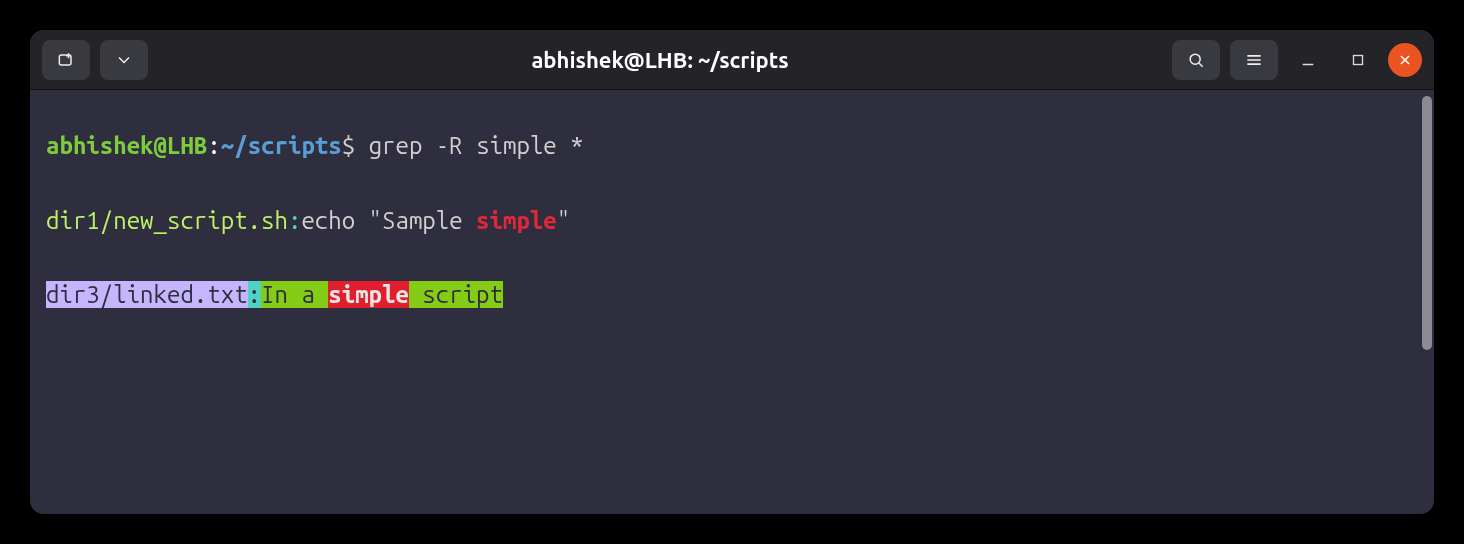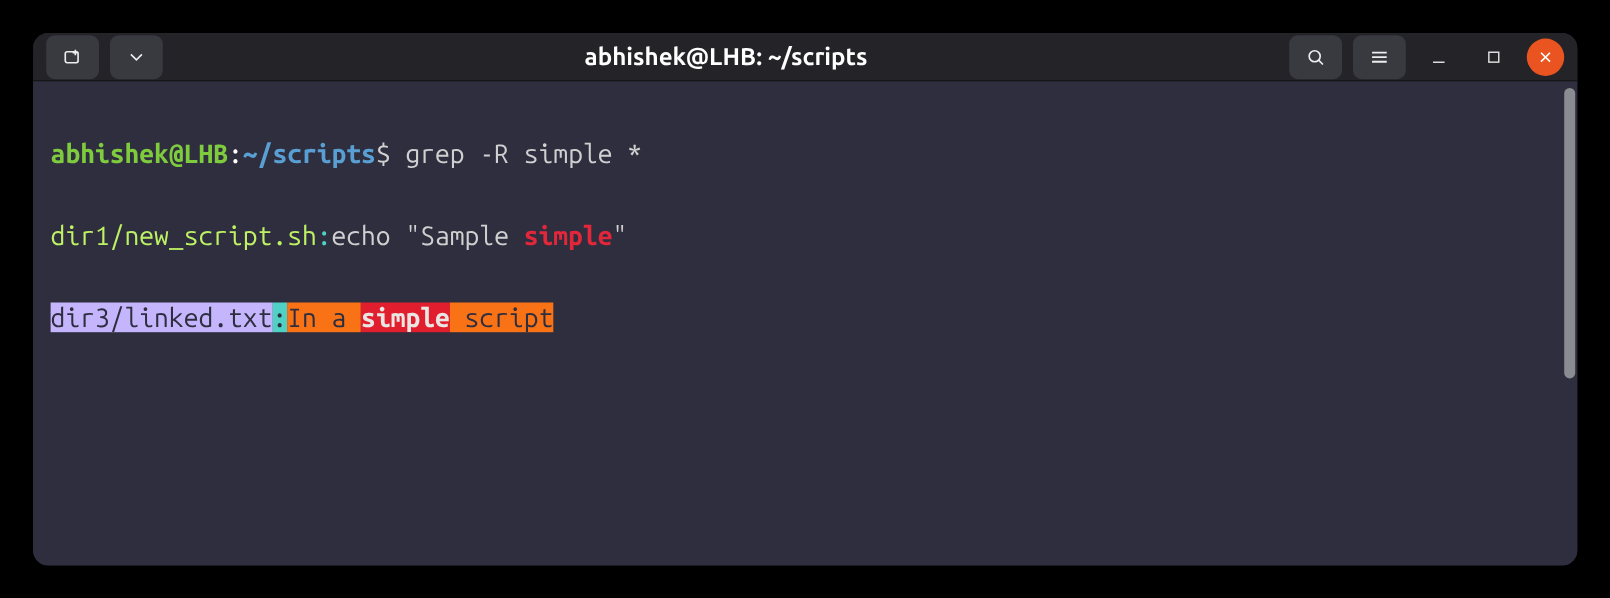--- a/index.html
+++ b/index.html
@@ -14,21 +14,21 @@
     width: 100%;
     height: 100%;
     background: #2c2c3b;
     border-radius: 14px;
     overflow: hidden;
     display: flex;
     flex-direction: column;
     box-shadow: 0 4px 20px rgba(0,0,0,0.5);
   }
   .titlebar {
-    height: 44px;
+    height: 60px;
     background: #232328;
     display: flex;
     align-items: center;
     padding: 0 12px;
     gap: 10px;
     color: #fff;
     border-bottom: 1px solid #111;
   }
   .tb-btn {
     width: 48px;
@@ -65,21 +65,21 @@
     border-radius: 50%;
     background: #e95420;
     display: flex;
     align-items: center;
     justify-content: center;
   }
   .close-btn svg { width: 14px; height: 14px; stroke: #fff; stroke-width: 2.5; }
   .terminal-body {
     flex: 1;
     background: #2e2e3f;
-    padding: 10px 16px;
+    padding: 0 16px;
     font-size: 24px;
     line-height: 1.55;
     color: #d0d0d0;
     position: relative;
     white-space: pre;
     overflow: hidden;
   }
   .scrollbar {
     position: absolute;
     right: 2px;
@@ -91,21 +91,21 @@
   }
   .ps-user { color: #7ecc3e; font-weight: bold; }
   .ps-host { color: #7ecc3e; font-weight: bold; }
   .ps-colon { color: #ffffff; }
   .ps-path { color: #5a9fd4; font-weight: bold; }
   .ps-dollar { color: #d0d0d0; }
   .cmd { color: #d0d0d0; }
   .file-path { color: #bef264; }
   .match { color: #e2273a; font-weight: bold; }
   .sep { color: #4fd1c5; }
-  .sel-bg { background: #f97316; color: #2e2e3f; }
+  .sel-bg { background: #84cc16; color: #2e2e3f; }
   .sel-sep { background: #4fd1c5; color: #2e2e3f; }
   .sel-path { background: #c4b5fd; color: #2e2e3f; }
   .sel-match { background: #e01e2e; color: #e9e5e3; font-weight: bold;}
   .line { display: block; }
 </style>
 </head>
 <body>
 
 <div class="window">
   <div class="titlebar">

